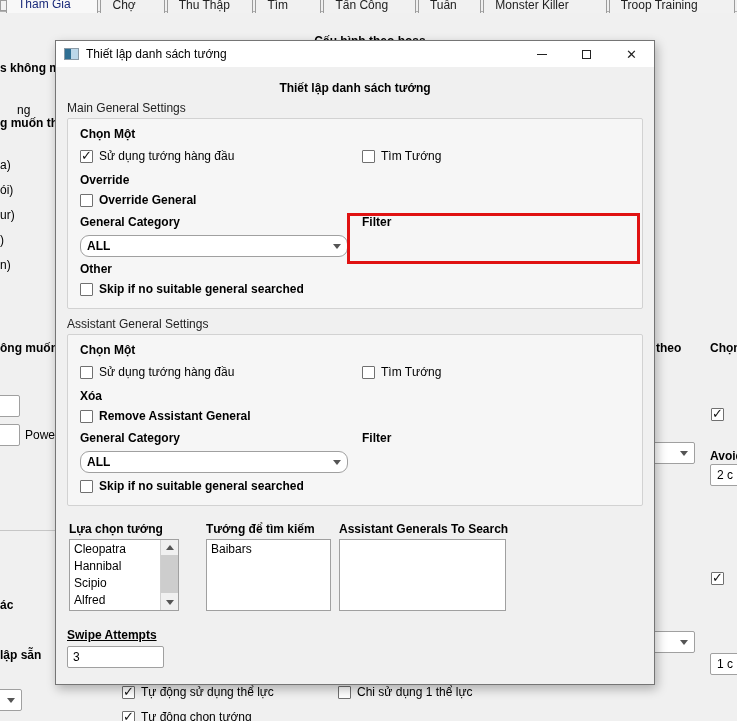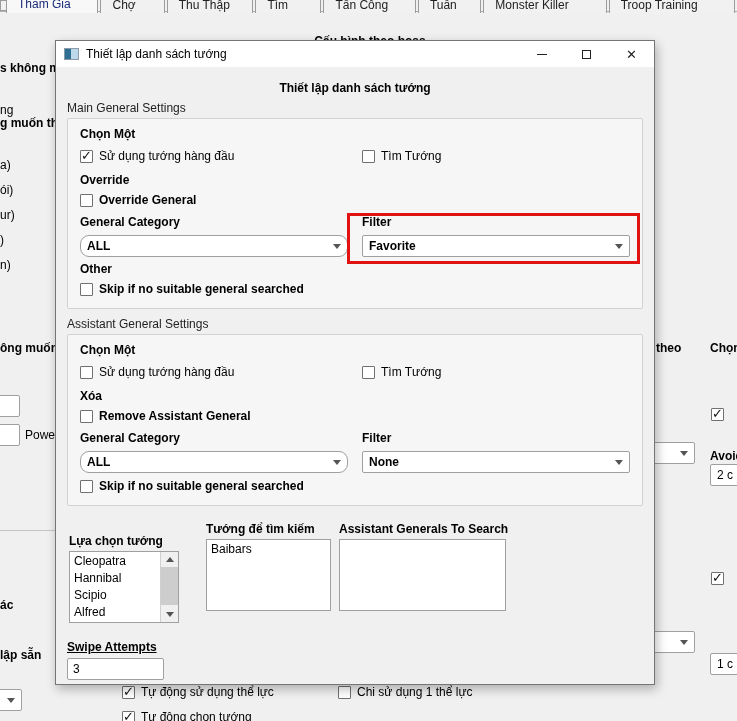--- a/index.html
+++ b/index.html
@@ -71,21 +71,21 @@
   .combo-filter{width:270px;}
   .hl-box{position:absolute;left:279px;top:94px;width:293px;height:51px;
     border:3px solid var(--hl);box-sizing:border-box;pointer-events:none;}
 
   .lists-row{display:flex;margin:16px 0 0 2px;}
   .list-col .lh{font-weight:700;margin-bottom:3px;white-space:nowrap;}
   .listbox{background:#fff;border:1px solid #a0a0a0;height:72px;box-sizing:border-box;
     overflow:hidden;display:flex;}
   .list-items{flex:1;padding:1px 0 0 4px;}
   .list-item{height:17px;line-height:17px;white-space:nowrap;}
-  .w1{width:110px;margin-right:27px;margin-top:12px;}
+  .w1{width:110px;margin-right:27px;}
   .w2{width:125px;margin-right:8px;}
   .w3{width:124px;margin-right:6px;}
   .w4{width:167px;}
   .vscroll{width:17px;background:#f0f0f0;border-left:1px solid #d0d0d0;display:flex;flex-direction:column;flex:none;}
   .sb-btn{height:15px;display:flex;align-items:center;justify-content:center;background:#f0f0f0;}
   .tri-up{width:0;height:0;border-left:4px solid transparent;border-right:4px solid transparent;border-bottom:5px solid #555;}
   .tri-dn{width:0;height:0;border-left:4px solid transparent;border-right:4px solid transparent;border-top:5px solid #555;}
   .sb-thumb{height:38px;background:#cdcdcd;}
   .sb-track{flex:1;}
   .swipe-label{font-weight:700;margin-top:17px;text-decoration:underline;}
@@ -103,21 +103,21 @@
     <div class="tab">Tấn Công Boss</div>
     <div class="tab">Tuần Tra</div>
     <div class="tab">Monster Killer Settings</div>
     <div class="tab">Troop Training Settings</div>
   </div>
   <div class="pane-line"></div>
   <div class="bg-title">Cấu hình theo boss</div>
 
   
   <span class="frag b" style="top:61px;">s không m</span>
-  <span class="frag" style="top:103px;">ng</span>
+  <span class="frag" style="top:103px;padding-left:17px;">ng</span>
   <span class="frag b" style="top:116px;">g muốn th</span>
   <span class="frag" style="top:158px;">a)</span>
   <span class="frag" style="top:183px;">ói)</span>
   <span class="frag" style="top:208px;">ur)</span>
   <span class="frag" style="top:233px;">)</span>
   <span class="frag" style="top:258px;">n)</span>
   <span class="frag b" style="top:341px;">ông muốn</span>
   <div class="partial-box" style="left:-30px;top:395px;width:50px;"></div>
   <div class="partial-box" style="left:-30px;top:424px;width:50px;"></div>
   <span class="frag" style="left:25px;top:428px;">Power E</span>
@@ -207,24 +207,20 @@
         <div class="h col1">General Category</div>
         <div class="h">Filter</div>
       </div>
       <div class="row2 mt6">
         <div class="col1">
           <div class="combo combo-main">
             <span class="val">ALL</span>
             <span class="arrow-down"></span>
           </div>
         </div>
-        <div class="combo combo-filter">
-          <span class="val">Favorite</span>
-          <span class="arrow-down"></span>
-        </div>
       </div>
       <div class="h" style="margin-top:5px;">Other</div>
       <div class="cb-row mt6">
         <span class="checkbox"></span>
         <span>Skip if no suitable general searched</span>
       </div>
       <div class="hl-box"></div>
     </div>
 
     
@@ -249,24 +245,20 @@
       <div class="row2 mt8">
         <div class="h col1">General Category</div>
         <div class="h">Filter</div>
       </div>
       <div class="row2 mt6">
         <div class="col1">
           <div class="combo combo-main">
             <span class="val">ALL</span>
             <span class="arrow-down"></span>
           </div>
-        </div>
-        <div class="combo combo-filter">
-          <span class="val">None</span>
-          <span class="arrow-down"></span>
         </div>
       </div>
       <div class="cb-row mt6">
         <span class="checkbox"></span>
         <span>Skip if no suitable general searched</span>
       </div>
     </div>
 
     
     <div class="lists-row">

